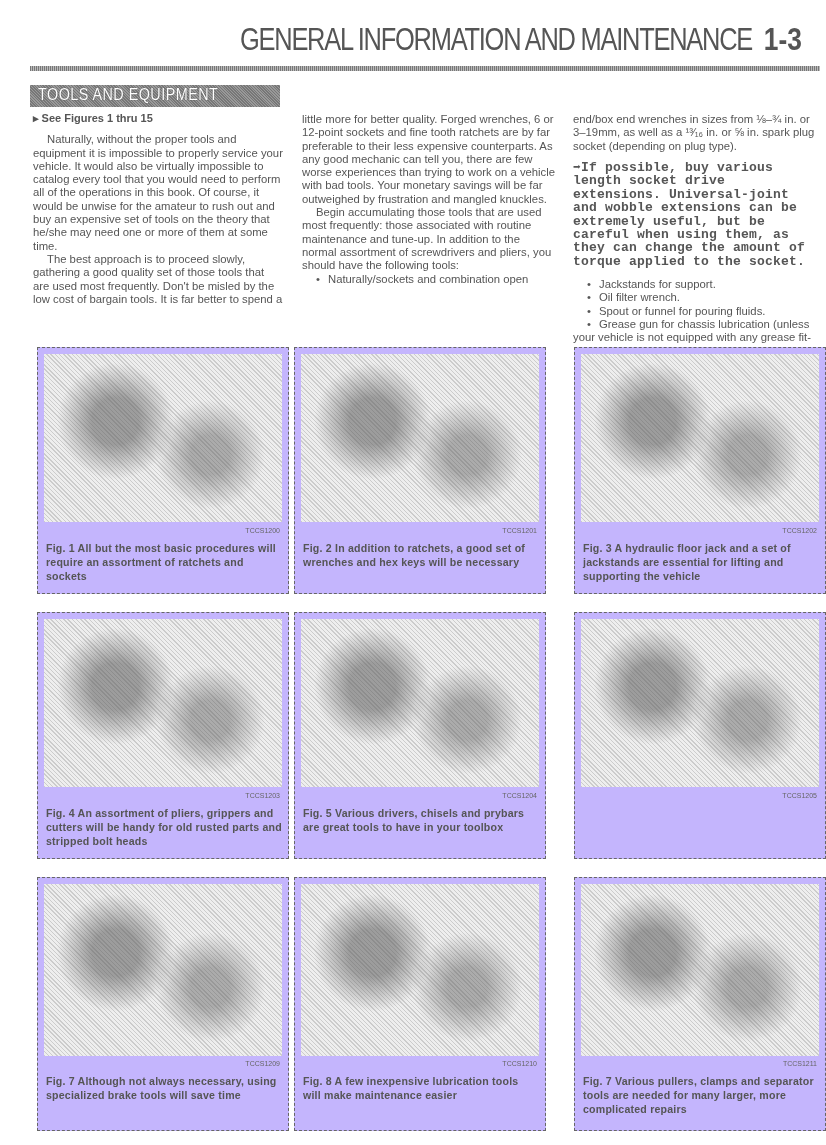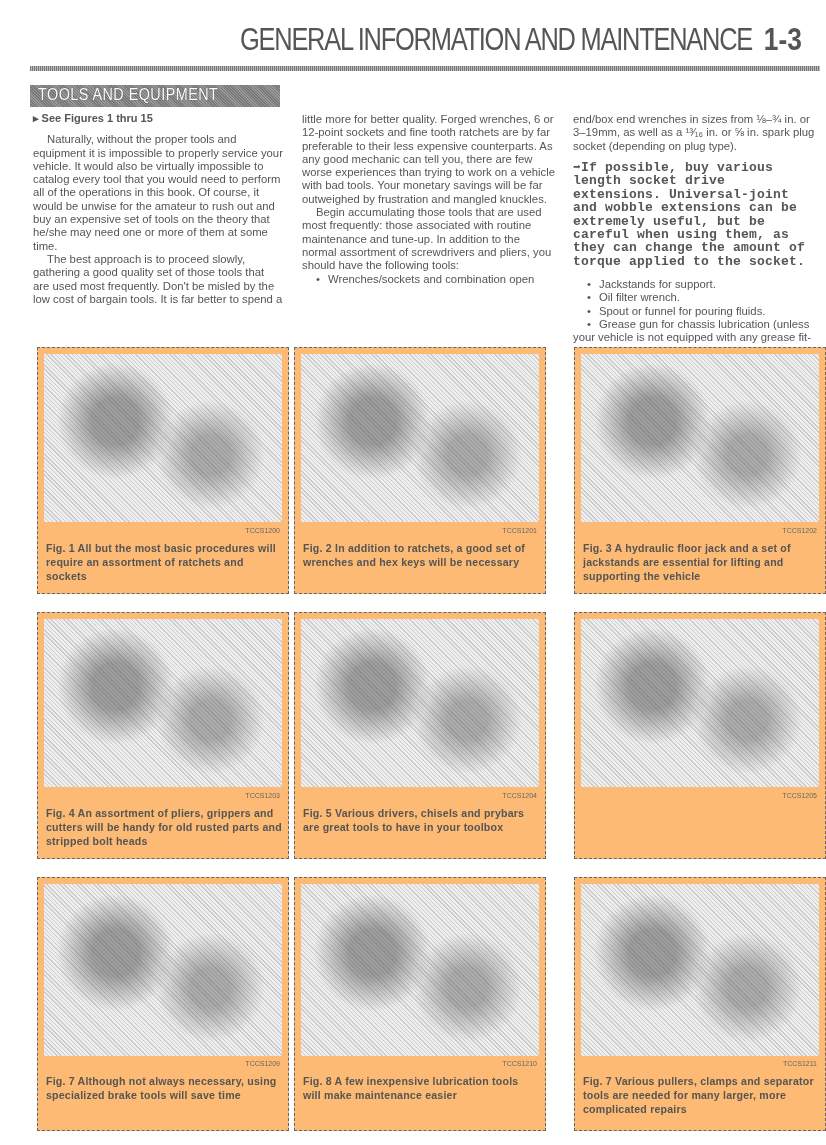--- a/index.html
+++ b/index.html
@@ -20,21 +20,21 @@
   .col1 { left:33px; width:250px; }
   .col2 { left:302px; width:255px; top:113px; }
   .col3 { left:573px; width:245px; top:113px; }
   .see-fig { font-weight:bold; font-size:11px; margin-bottom:8px !important; }
   .indent { text-indent:14px; }
   .bullets { list-style:none; margin:0; padding:0 0 0 14px; }
   .bullets li { position:relative; padding-left:12px; }
   .bullets li::before { content:"•"; position:absolute; left:0; }
   .note { font-weight:bold; font-size:13px; line-height:13.4px; margin:8px 0 10px !important; color:#555; letter-spacing:0.2px;font-family:Liberation Mono, monospace; }
 
-  .fig { position:absolute; width:250px; border:1px dashed #666; background:#fdba74; }
+  .fig { position:absolute; width:250px; border:1px dashed #666; background:#c4b5fd; }
   .fig-img { position:absolute; left:6px; top:6px; right:6px;
         background:
           radial-gradient(circle at 30% 40%, rgba(90,90,90,0.55) 0 12%, transparent 30%),
           radial-gradient(circle at 70% 60%, rgba(90,90,90,0.45) 0 10%, transparent 28%),
           repeating-linear-gradient(45deg,#ccc 0 1px,#eee 1px 3px),
           repeating-linear-gradient(-45deg,#bbb 0 1px,transparent 1px 3px); }
   .fig-code { position:absolute; right:8px; font-size:7px; color:#666; }
   .fig-caption { position:absolute; left:8px; right:6px; font-size:10.6px; font-weight:bold; line-height:14px; color:#555; letter-spacing:0.2px; }
 
   .r1 { top:347px; height:245px; }
@@ -61,21 +61,21 @@
 <div class="col col1">
   <p class="see-fig">▸ See Figures 1 thru 15</p>
   <p class="indent">Naturally, without the proper tools and equipment it is impossible to properly service your vehicle. It would also be virtually impossible to catalog every tool that you would need to perform all of the operations in this book. Of course, it would be unwise for the amateur to rush out and buy an expensive set of tools on the theory that he/she may need one or more of them at some time.</p>
   <p class="indent">The best approach is to proceed slowly, gathering a good quality set of those tools that are used most frequently. Don't be misled by the low cost of bargain tools. It is far better to spend a</p>
 </div>
 
 <div class="col col2">
   <p>little more for better quality. Forged wrenches, 6 or 12-point sockets and fine tooth ratchets are by far preferable to their less expensive counterparts. As any good mechanic can tell you, there are few worse experiences than trying to work on a vehicle with bad tools. Your monetary savings will be far outweighed by frustration and mangled knuckles.</p>
   <p class="indent">Begin accumulating those tools that are used most frequently: those associated with routine maintenance and tune-up. In addition to the normal assortment of screwdrivers and pliers, you should have the following tools:</p>
   <ul class="bullets">
-    <li>Wrenches/sockets and combination open</li>
+    <li>Naturally/sockets and combination open</li>
   </ul>
 </div>
 
 <div class="col col3">
   <p>end/box end wrenches in sizes from ⅛–¾ in. or 3–19mm, as well as a ¹³⁄₁₆ in. or ⅝ in. spark plug socket (depending on plug type).</p>
   <p class="note">➡If possible, buy various length socket drive extensions. Universal-joint and wobble extensions can be extremely useful, but be careful when using them, as they can change the amount of torque applied to the socket.</p>
   <ul class="bullets">
     <li>Jackstands for support.</li>
     <li>Oil filter wrench.</li>
     <li>Spout or funnel for pouring fluids.</li>

